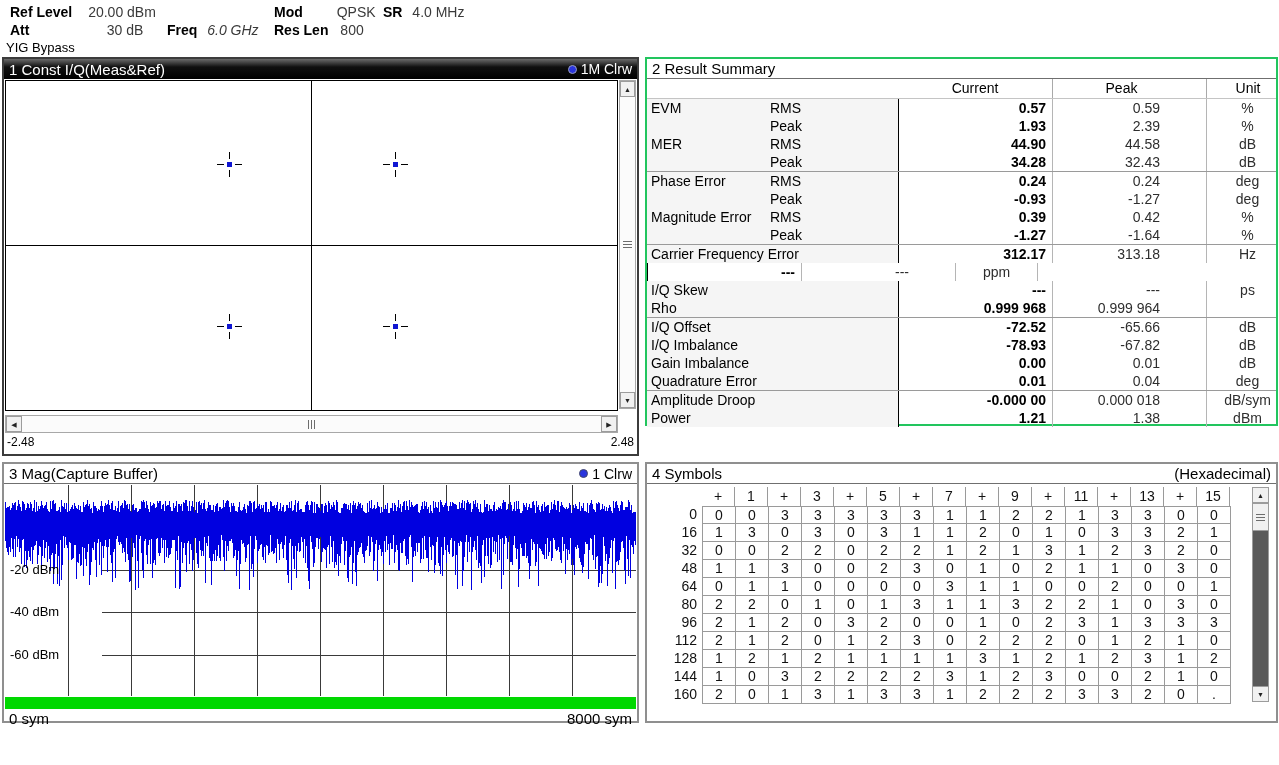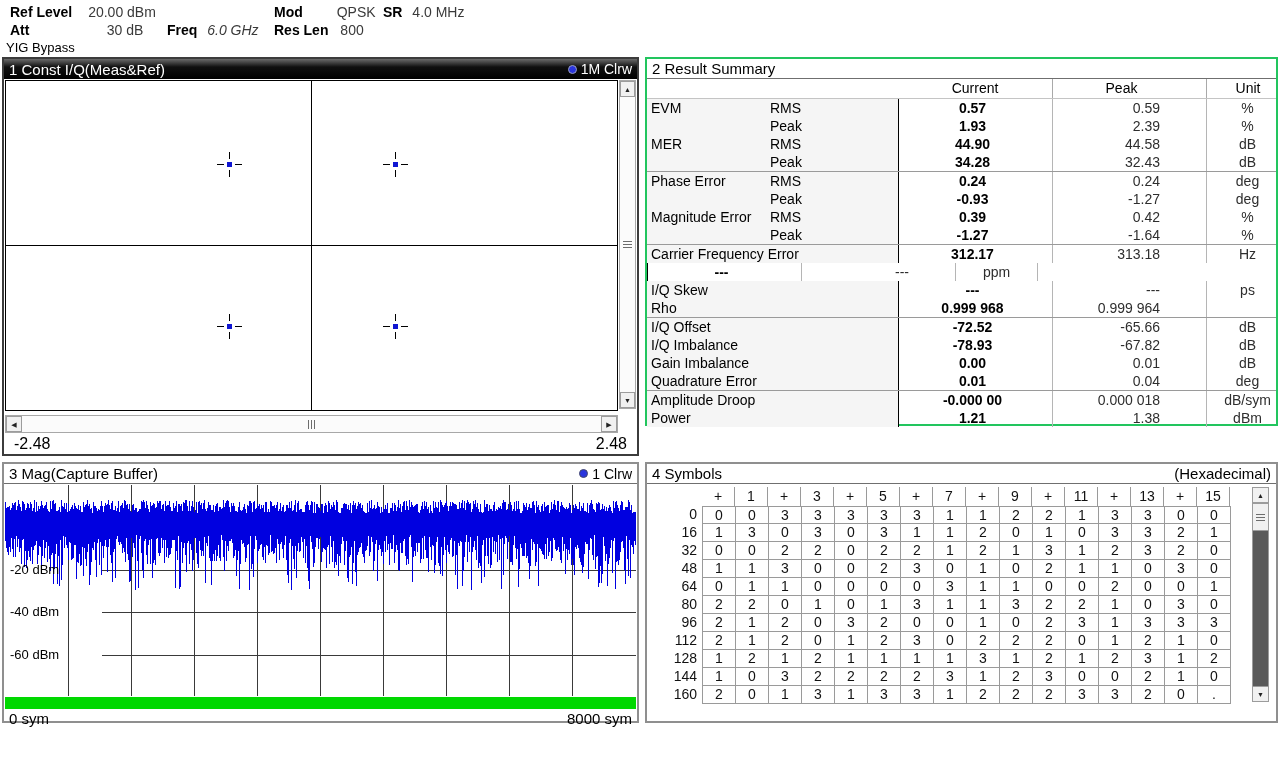--- a/index.html
+++ b/index.html
@@ -36,28 +36,28 @@
   #win1 .vscroll{left:615px;top:21px;width:17px;height:329px;}
   .sbtn{background:#f1f1f1;border:1px solid #9c9c9c;color:#222;display:flex;align-items:center;justify-content:center;
         font-size:7px;line-height:1;box-sizing:border-box;flex:0 0 auto;}
   .vscroll .sbtn{height:16px;width:100%;}
   .vtrack{flex:1;display:flex;flex-direction:column;align-items:center;justify-content:center;}
   .vgrip{width:9px;height:0;border-top:1px solid #6d6d6d;margin:1px 0;}
   #hscroll1{position:absolute;left:1px;top:356px;width:613px;height:18px;display:flex;background:#fbfbfb;border:1px solid #a8a8a8;box-sizing:border-box;}
   #hscroll1 .sbtn{width:16px;height:100%;}
   .htrack{flex:1;display:flex;align-items:center;justify-content:center;}
   .hgrip{height:9px;width:0;border-left:1px solid #6d6d6d;margin:0 1px;}
-  #win1 .xlabels{position:absolute;left:0px;top:376px;width:633px;font-size:16px;display:flex;justify-content:space-between;padding:0 10px;box-sizing:border-box;}
+  #win1 .xlabels{position:absolute;left:0px;top:376px;width:633px;font-size:12px;display:flex;justify-content:space-between;padding:0 3px;box-sizing:border-box;}
 
   
   #rs-head{display:flex;height:19px;line-height:19px;font-size:14px;border-bottom:1px solid #c4c4c4;}
   .rs-left{width:251px;display:flex;flex:0 0 auto;}
   .rs-label{width:118px;padding-left:4px;white-space:nowrap;overflow:visible;box-sizing:border-box;flex:0 0 auto;}
   .rs-sub{width:133px;padding-left:5px;box-sizing:border-box;flex:0 0 auto;}
-  .rs-cur{width:154px;text-align:center;padding-right:6px;box-sizing:border-box;flex:0 0 auto;font-weight:bold;}
+  .rs-cur{width:154px;text-align:right;padding-right:6px;box-sizing:border-box;flex:0 0 auto;font-weight:bold;}
   .rs-peak{width:138px;text-align:right;padding-right:30px;box-sizing:border-box;flex:0 0 auto;color:#2e2e2e;}
   .rs-unit{width:83px;text-align:center;box-sizing:border-box;flex:0 0 auto;color:#2e2e2e;margin-left:16px;}
   #rs-head .rs-cur{font-weight:normal;text-align:center;padding-right:0;}
   #rs-head .rs-peak{text-align:center;padding-right:0;color:#000;}
   #rs-head .rs-unit{color:#000;}
   #rs-head .hsep-l{border-left:1px solid #a9a9a9;}
   .rs-row{display:flex;height:18px;line-height:18px;font-size:14px;}
   .rs-row .rs-left{background:#f5f5f5;}
   .rs-row .rs-cur{border-left:1px solid #000;}
   .rs-row .rs-peak{border-left:1px solid #b5b5b5;}

